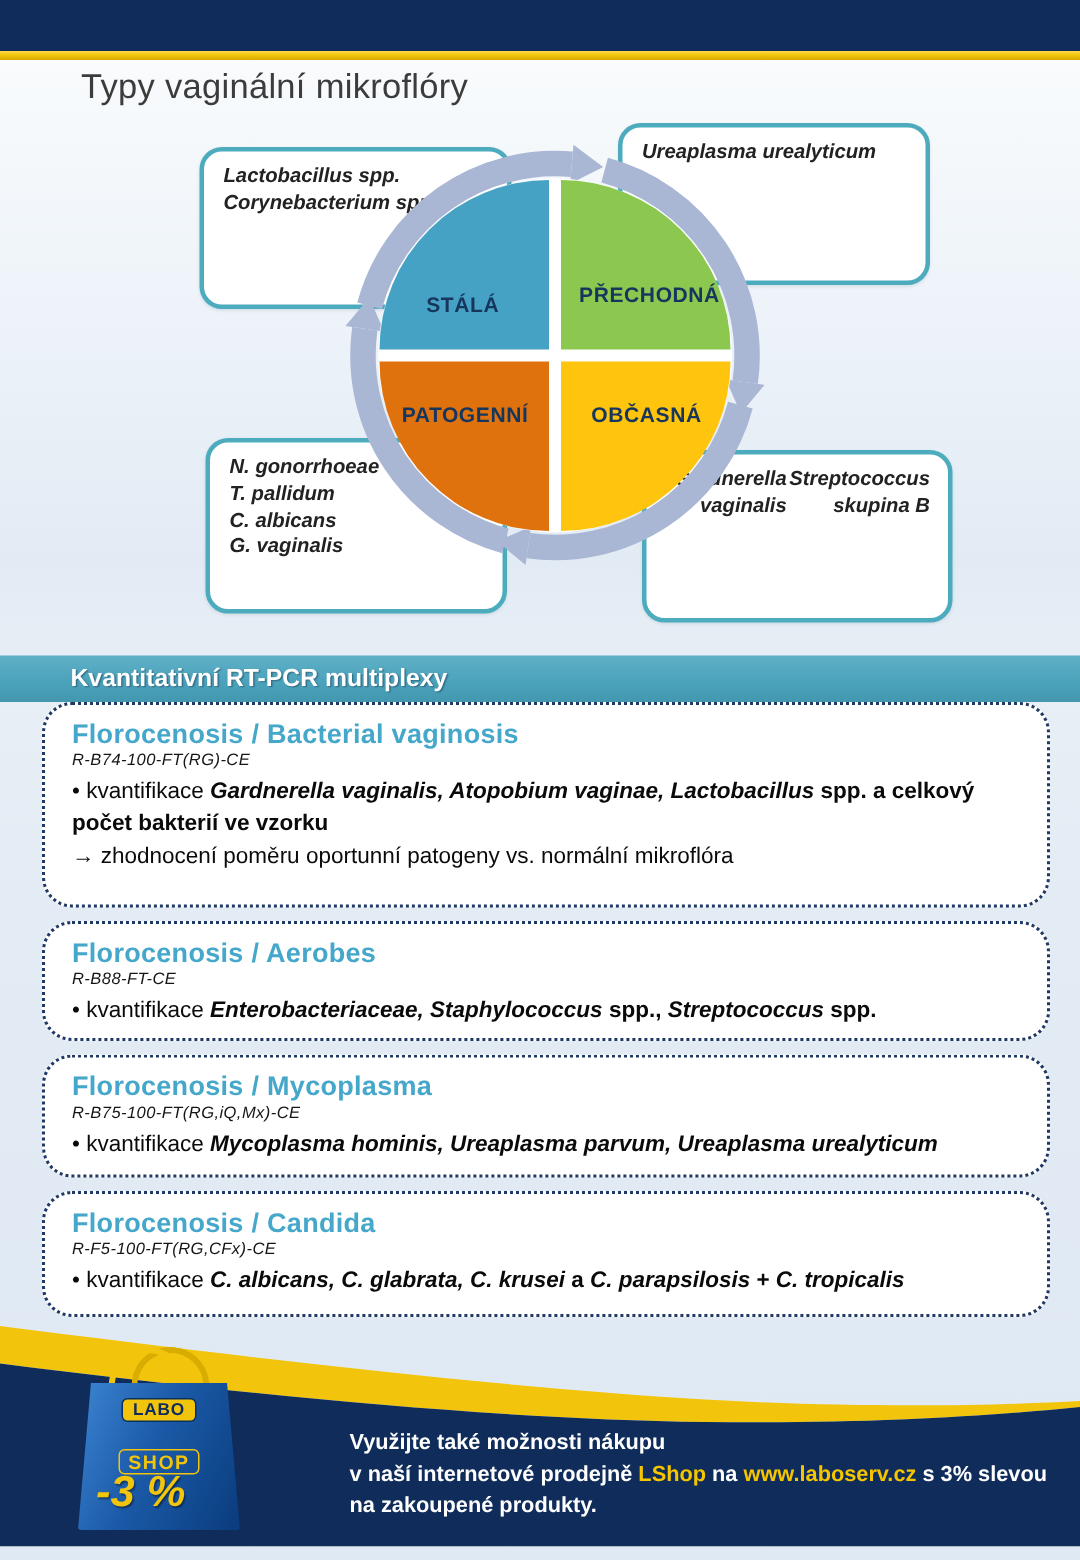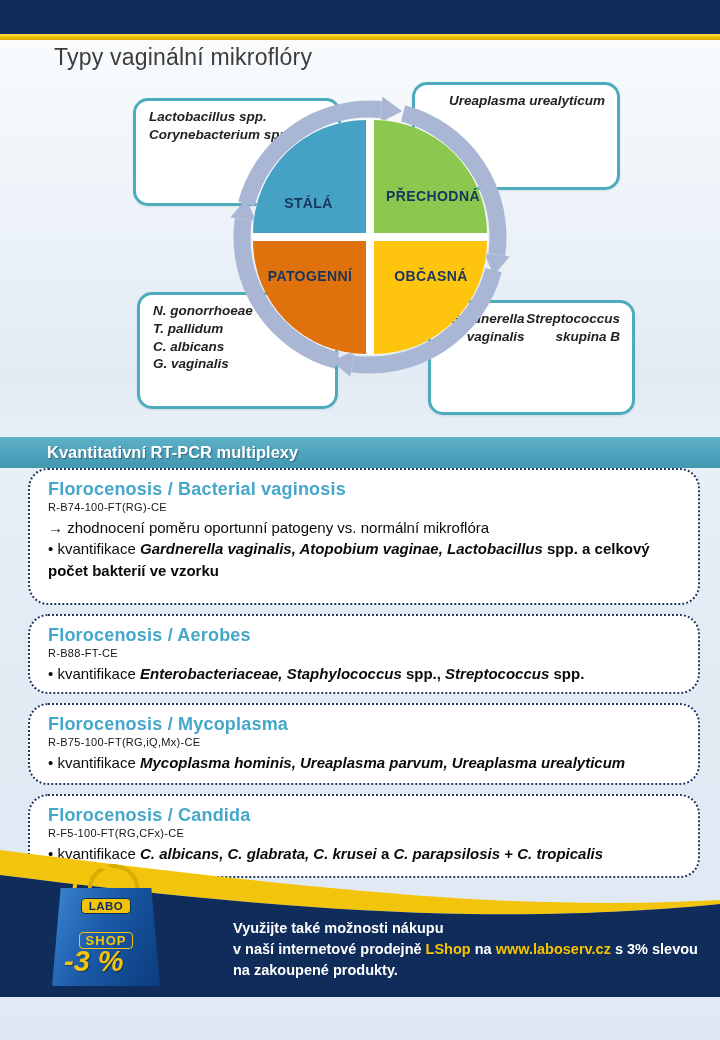--- a/index.html
+++ b/index.html
@@ -12,21 +12,21 @@
   .top-bar{position:absolute;left:0;top:0;width:720px;height:34px;background:var(--navy,#0F2C5A);}
   .gold-stripe{position:absolute;left:0;top:34px;width:720px;height:6px;
     background:linear-gradient(180deg,#FFD84A 0%,var(--gold,#F2C50C) 45%,#D8A900 100%);}
   .title{position:absolute;left:54px;top:44px;margin:0;font-size:23px;font-weight:400;color:#3C3C3C;letter-spacing:.2px;}
   
   .diagram{position:absolute;left:0;top:75px;width:720px;height:332px;}
   .callout{position:absolute;background:#fff;border:3px solid var(--callout-border,#4CACBE);border-radius:15px;
     padding:7px 12px 7px 13px;font-size:13.5px;font-weight:700;font-style:italic;color:#222;line-height:1.32;
     box-shadow:0 1px 2px rgba(60,90,120,.12);}
   .co-tl{left:133px;top:7px;width:177px;height:88px;margin-top:16px;}
-  .co-tr{left:412px;top:7px;width:177px;height:88px;text-align:right;}
+  .co-tr{left:412px;top:7px;width:177px;height:88px;text-align:left;}
   .co-bl{left:137px;top:217px;width:170px;height:97px;}
   .co-br{left:428px;top:225px;width:176px;height:95px;text-align:right;display:flex;flex-direction:row;justify-content:flex-end;}
   .ring{position:absolute;left:0;top:0;width:720px;height:330px;}
   .quad{position:absolute;width:113px;height:113px;}
   .q-tl{left:253px;top:45px;background:var(--quadrant-stala,#46A2C5);border-radius:113px 0 0 0;}
   .q-tr{left:374px;top:45px;background:var(--quadrant-prechodna,#8CC750);border-radius:0 113px 0 0;}
   .q-bl{left:253px;top:166px;background:var(--quadrant-patogenni,#E0720E);border-radius:0 0 0 113px;}
   .q-br{left:374px;top:166px;background:var(--quadrant-obcasna,#FFC40D);border-radius:0 0 113px 0;}
   .qlabel{position:absolute;font-size:14px;font-weight:700;color:var(--label-navy,#17365D);letter-spacing:.4px;text-align:center;}
   .l-tl{left:251px;top:120px;width:115px;}
@@ -36,27 +36,27 @@
   
   .section-bar{position:absolute;left:0;top:437px;width:720px;height:31px;
     background:linear-gradient(180deg,#5FB0C6 0%,var(--bar-teal,#4BA3BB) 55%,#4397AF 100%);}
   .section-bar span{display:block;margin-left:47px;line-height:31px;color:#fff;font-size:16.5px;font-weight:700;
     text-shadow:1px 1px 1px rgba(20,40,70,.45);}
   
   .products{position:absolute;left:28px;top:468px;width:672px;}
   .product{box-sizing:border-box;background:#fff;border:2px dotted var(--dot-border,#1F3864);border-radius:20px;
     padding:7px 16px 8px 18px;margin-bottom:9px;}
   .p-title{color:var(--heading-teal,#45A7CA);font-size:18px;font-weight:700;letter-spacing:.2px;margin:2px 0 1px 0;}
-  .p-code{color:#151515;font-size:11px;letter-spacing:.3px;margin:0 0 4px 0;}
+  .p-code{color:#151515;font-size:11px;letter-spacing:.3px;margin:0 0 4px 0;font-style:italic;}
   .p-line{color:#0a0a0a;font-size:15px;line-height:1.42;}
   .seg-b{font-weight:700;}
   .seg-i{font-style:italic;}
   .seg-hl{color:var(--footer-highlight,#F5C500);}
   
-  .footer{position:absolute;left:0;top:842px;width:637px;height:155px;}
+  .footer{position:absolute;left:0;top:876px;width:637px;height:155px;}
   .wave{position:absolute;left:0;top:0;width:720px;height:155px;display:block;}
   .bag{position:absolute;left:52px;top:22px;width:108px;height:122px;}
   .bag-handle{position:absolute;top:0;width:52px;height:46px;border:4.5px solid var(--gold,#F2C50C);border-bottom:none;
     border-radius:26px 26px 0 0;box-sizing:border-box;}
   .bag-handle.h1{left:20px;transform:rotate(-8deg);}
   .bag-handle.h2{left:36px;transform:rotate(8deg);border-color:#D9AD00;}
   .bag-body{position:absolute;top:24px;left:0;width:108px;height:98px;
     background:linear-gradient(115deg,#3C85D2 0%,#1B5AA8 45%,#0A3C7C 100%);
     clip-path:polygon(8% 0,92% 0,100% 100%,0 100%);border-radius:2px;}
   .bag-logo{position:absolute;top:32px;left:0;width:108px;text-align:center;}
@@ -127,22 +127,22 @@
 
   <div class="section-bar">
     <span>Kvantitativní RT-PCR multiplexy</span>
   </div>
 
   <div class="products">
 
     <div class="product" style="min-height:137px">
       <div class="p-title">Florocenosis / Bacterial vaginosis</div>
       <div class="p-code">R-B74-100-FT(RG)-CE</div>
+      <div class="p-line"><span>• kvantifikace </span><span class="seg-b seg-i">Gardnerella vaginalis, Atopobium vaginae, Lactobacillus</span><span class="seg-b"> spp. a celkový počet bakterií ve vzorku</span></div>
       <div class="p-line"><span>→ zhodnocení poměru oportunní patogeny vs. normální mikroflóra</span></div>
-      <div class="p-line"><span>• kvantifikace </span><span class="seg-b seg-i">Gardnerella vaginalis, Atopobium vaginae, Lactobacillus</span><span class="seg-b"> spp. a celkový počet bakterií ve vzorku</span></div>
     </div>
 
     <div class="product" style="min-height:77px">
       <div class="p-title">Florocenosis / Aerobes</div>
       <div class="p-code">R-B88-FT-CE</div>
       <div class="p-line"><span>• kvantifikace </span><span class="seg-b seg-i">Enterobacteriaceae, Staphylococcus</span><span class="seg-b"> spp., </span><span class="seg-b seg-i">Streptococcus</span><span class="seg-b"> spp.</span></div>
     </div>
 
     <div class="product" style="min-height:82px">
       <div class="p-title">Florocenosis / Mycoplasma</div>

